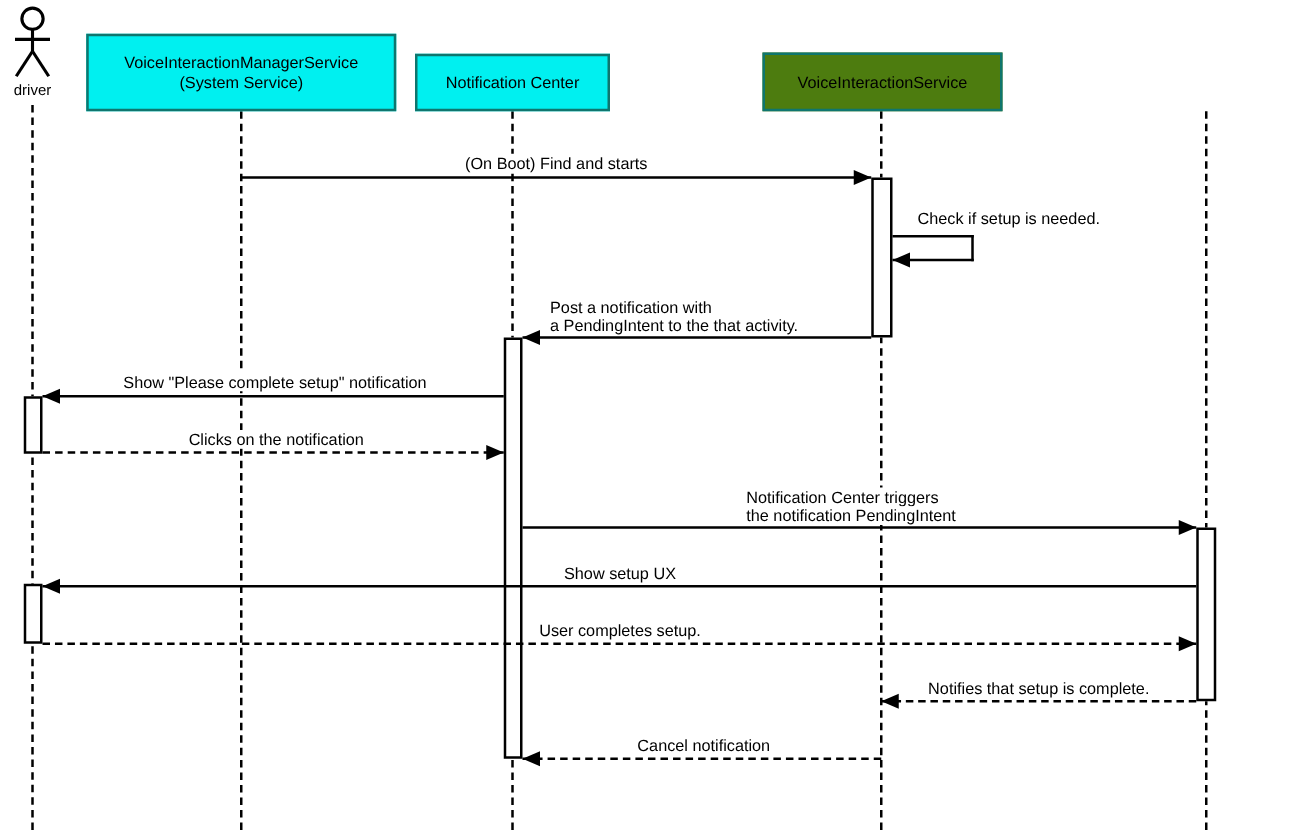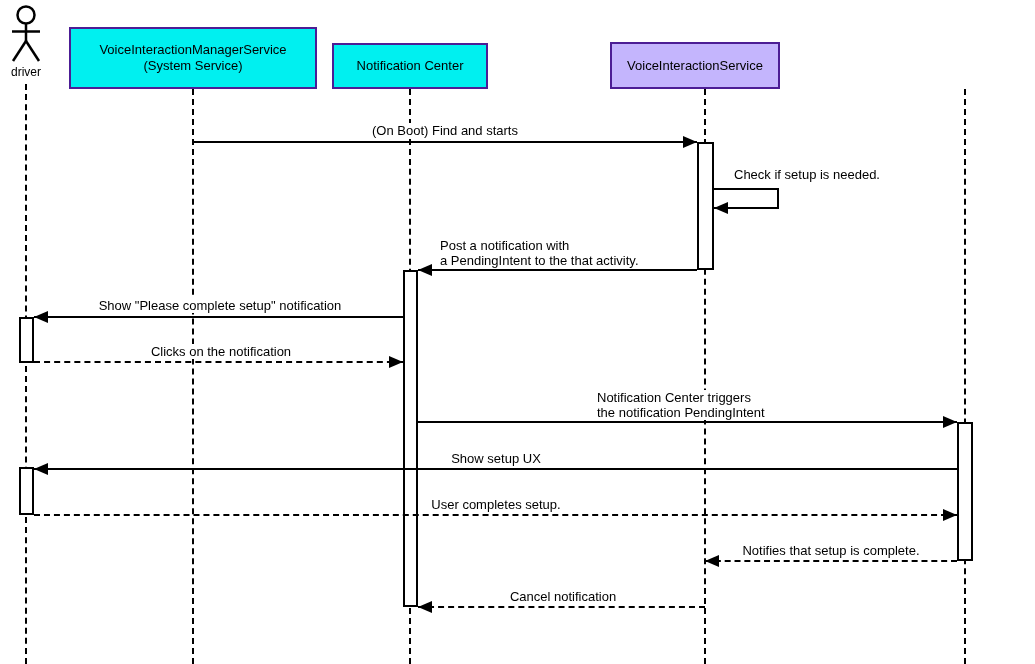--- a/index.html
+++ b/index.html
@@ -13,21 +13,21 @@
     overflow: hidden;
   }
   .lifeline {
     position: absolute;
     width: 0;
     border-left: 2px dashed #000;
     z-index: 1;
   }
   .pbox {
     position: absolute;
-    border: 2px solid #4c1d95;
+    border: 2px solid #0f766e;
     box-sizing: border-box;
     display: flex;
     flex-direction: column;
     align-items: center;
     justify-content: center;
     text-align: center;
     font-size: 13px;
     line-height: 16px;
     z-index: 2;
   }
@@ -100,21 +100,21 @@
   </svg>
   <div class="actor-label" style="left:26px; top:65px;">driver</div>
 
   <div class="pbox" style="left: 69px; top: 27px; width: 248px; height: 62px; background-color: rgb(0, 240, 240);">
     <span>VoiceInteractionManagerService</span>
     <span>(System Service)</span>
   </div>
   <div class="pbox" style="left: 332px; top: 43px; width: 156px; height: 46px; background-color: rgb(0, 240, 240);">
     <span>Notification Center</span>
   </div>
-  <div class="pbox" style="left: 610px; top: 42px; width: 170px; height: 47px; background-color: #c4b5fd;">
+  <div class="pbox" style="left: 610px; top: 42px; width: 192px; height: 47px; background-color: #4d7c0f;">
     <span>VoiceInteractionService</span>
   </div>
 
   <div class="act-bar" style="left:697px; top:142px; width:17px; height:128px;"></div>
   <div class="act-bar" style="left:403px; top:270px; width:15px; height:337px;"></div>
   <div class="act-bar" style="left:19px; top:317px; width:15px; height:46px;"></div>
   <div class="act-bar" style="left:957px; top:422px; width:16px; height:139px;"></div>
   <div class="act-bar" style="left:19px; top:467px; width:15px; height:48px;"></div>
 
   <div class="msg-line" style="left:193px; top:141px; width:504px;"></div>

